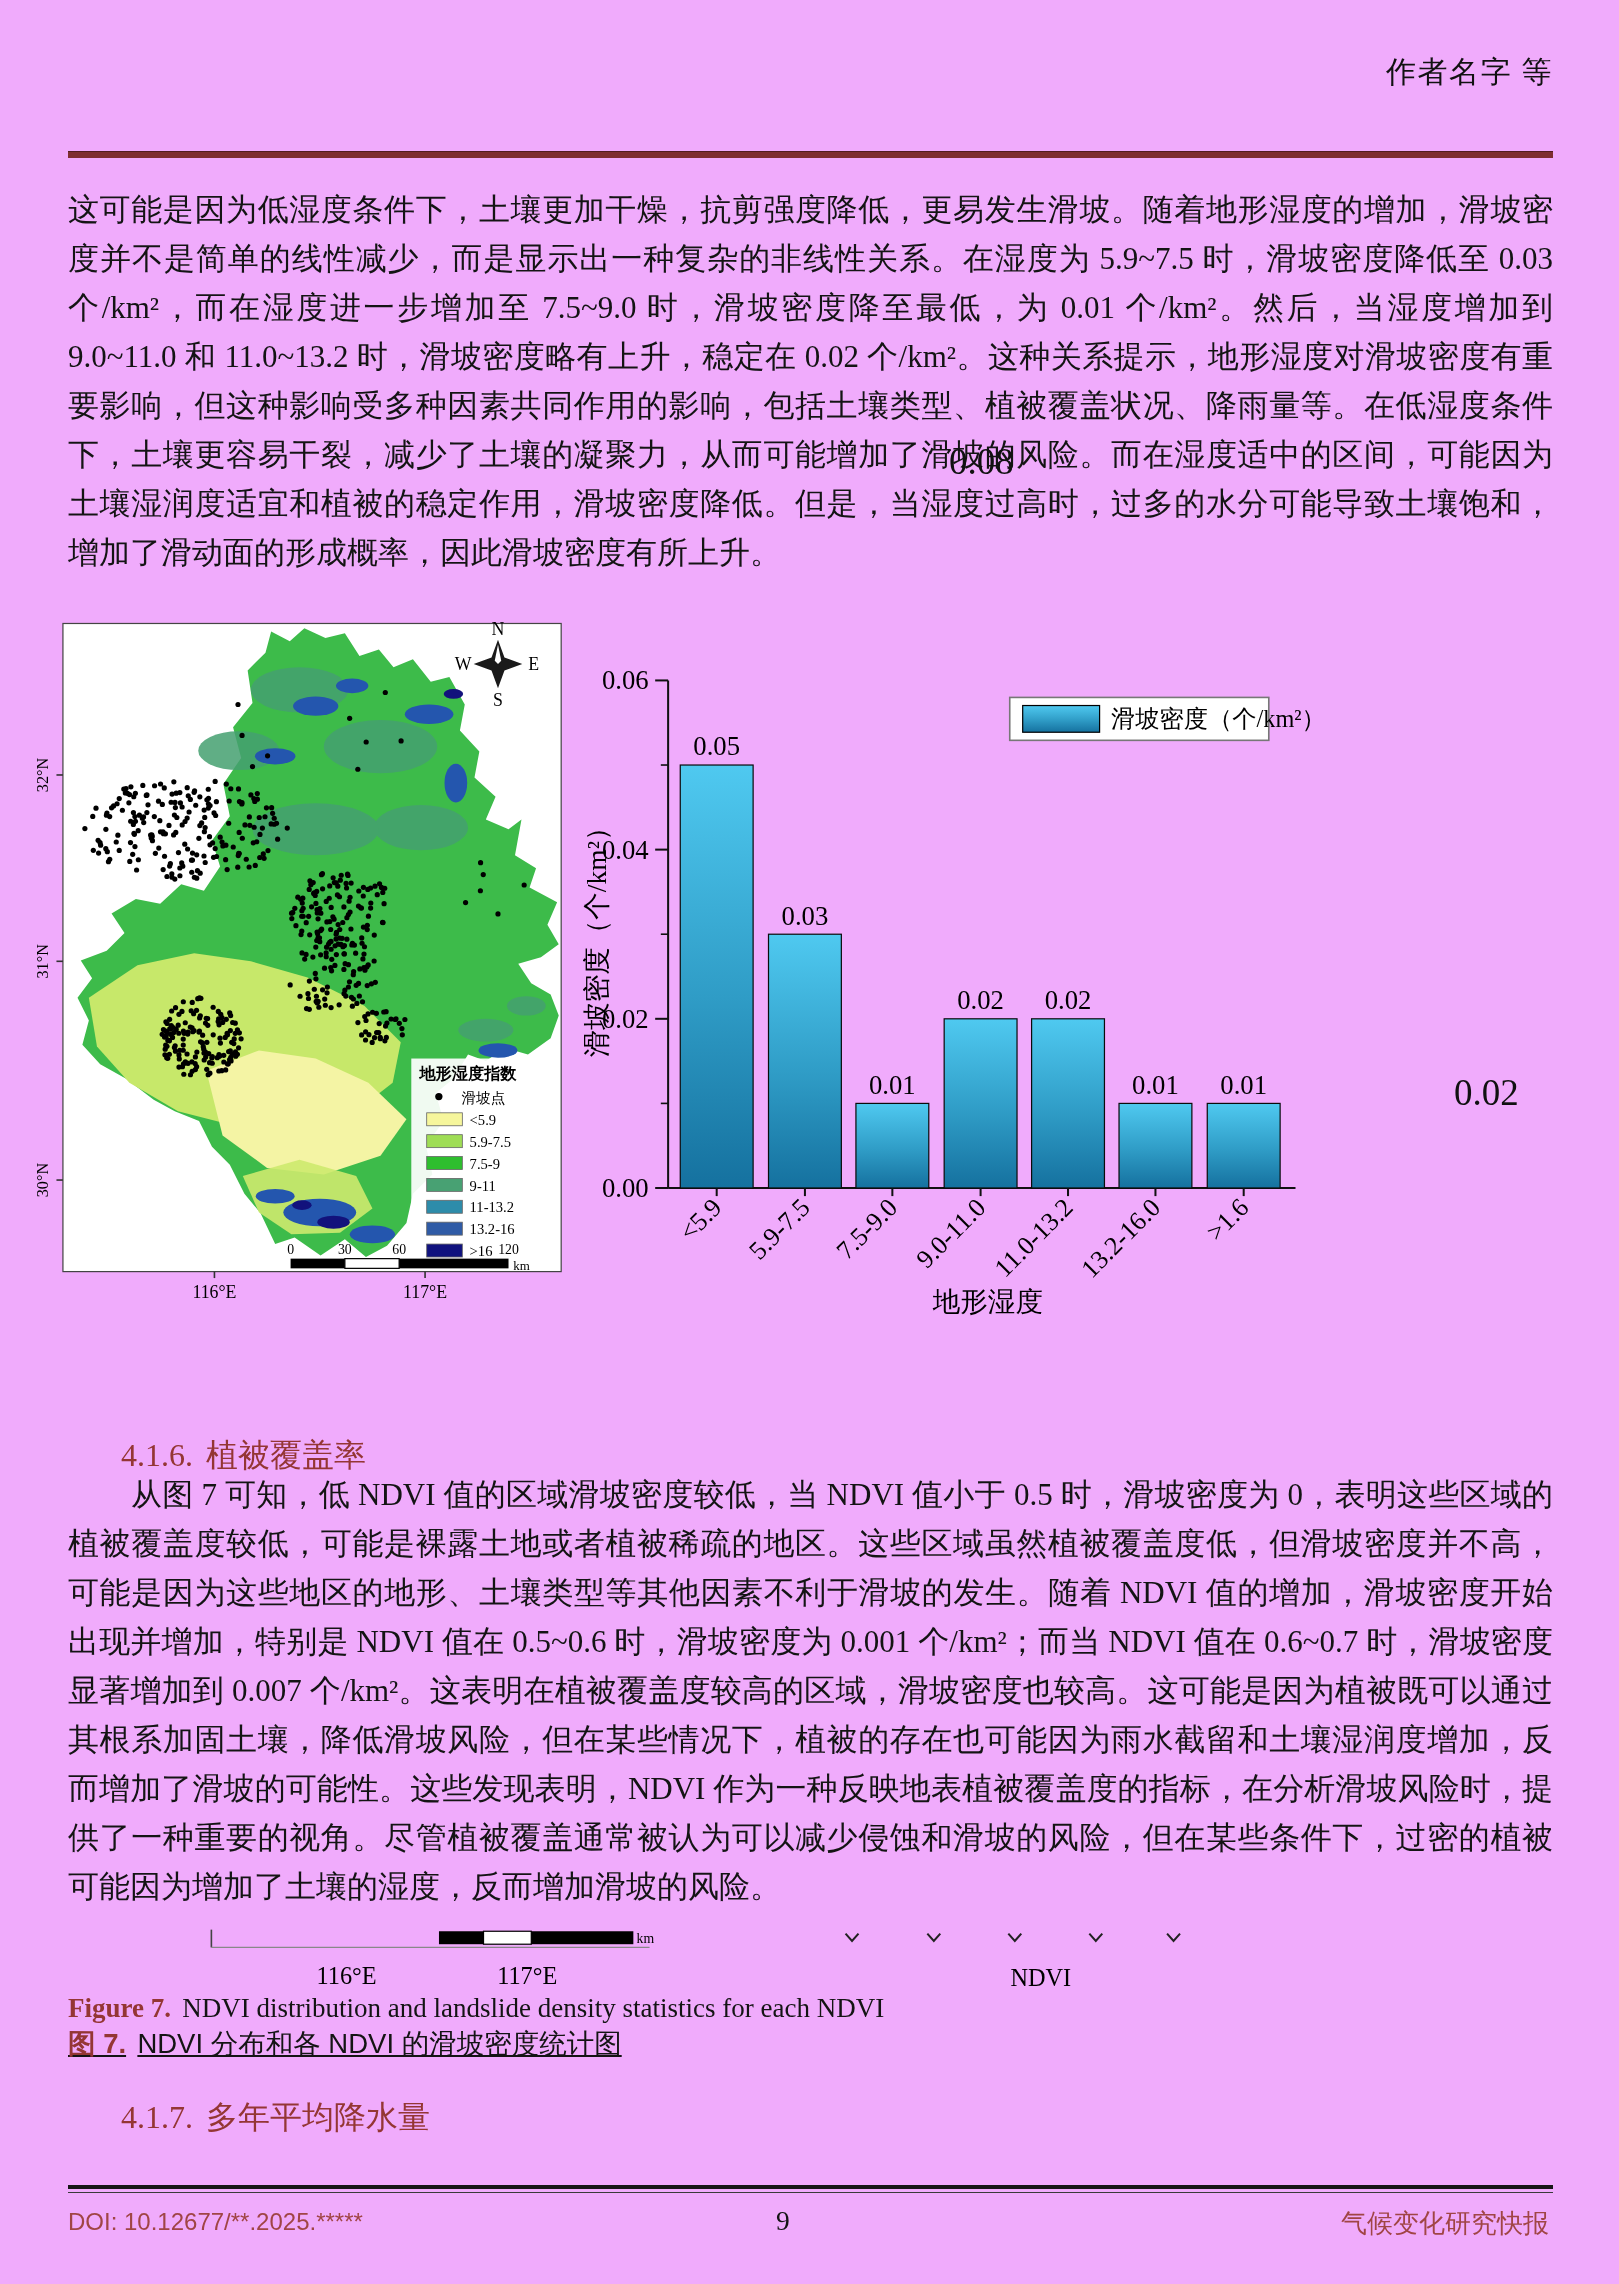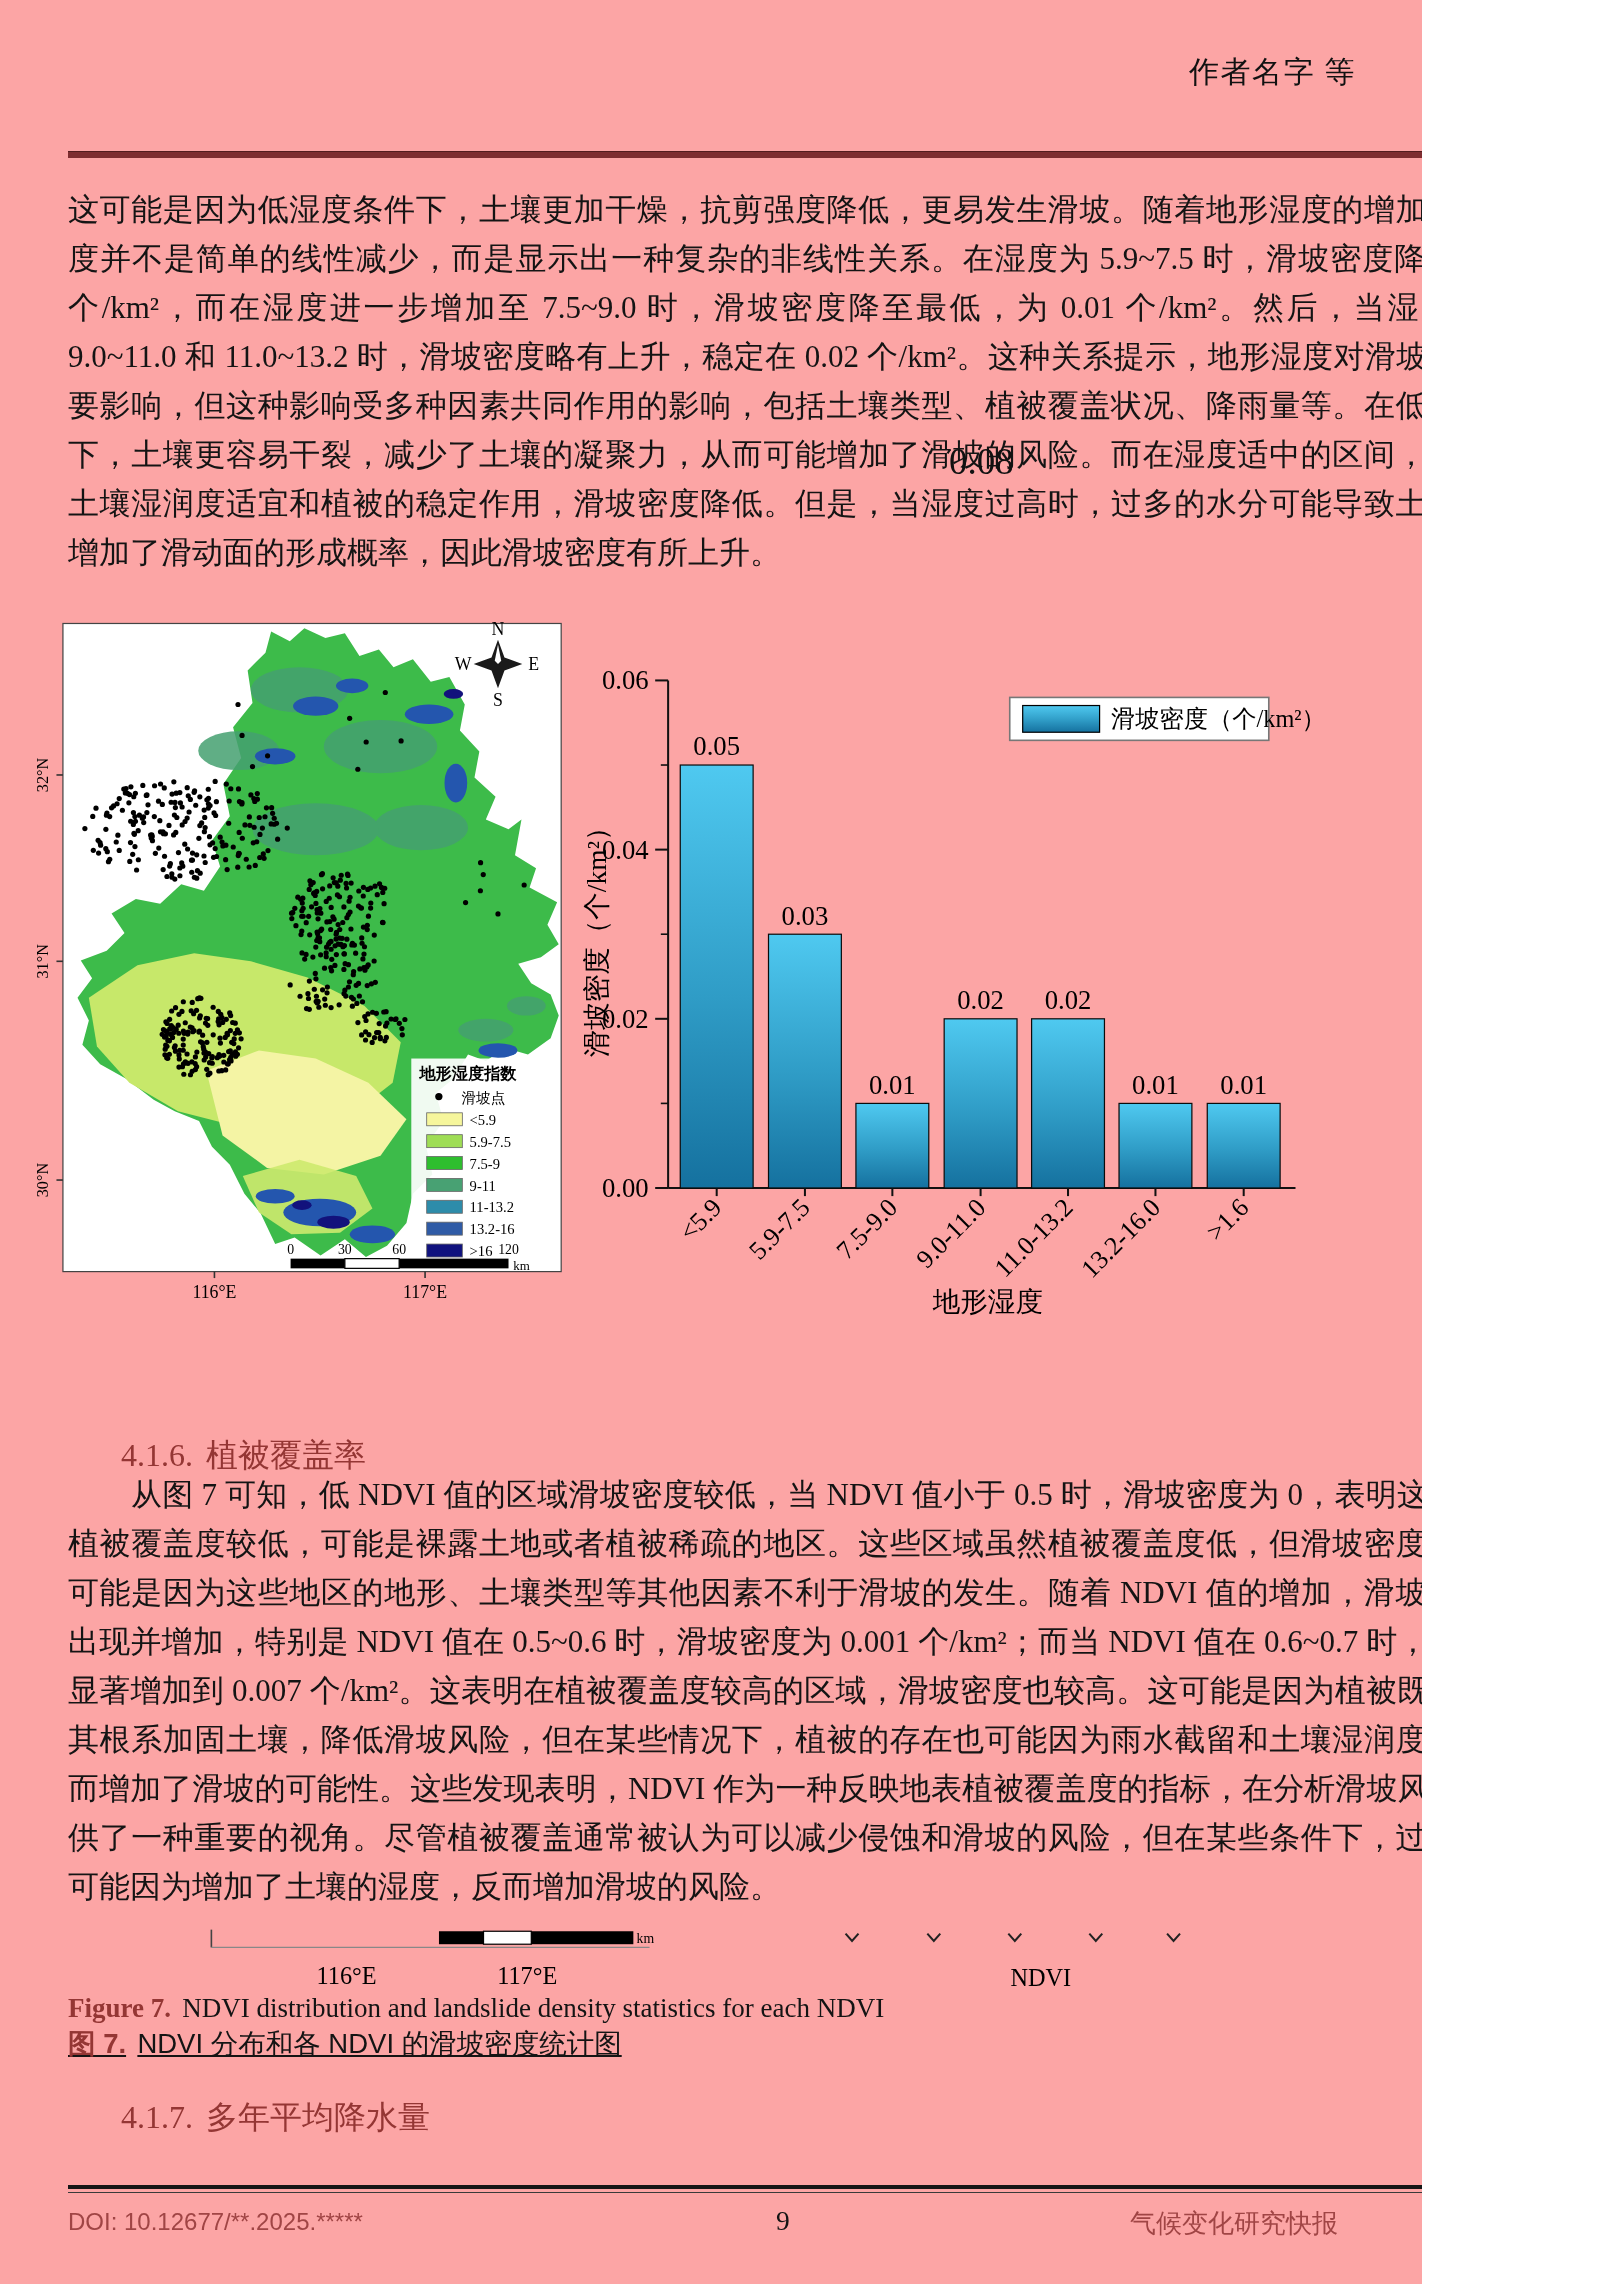--- a/index.html
+++ b/index.html
@@ -1,17 +1,17 @@
 <!DOCTYPE html>
 <html style="font-size:13px"><head>
 <meta charset="utf-8">
 <style>
   html,body{margin:0;padding:0;background:#fff;}
   #page{
-    position:relative; width:1422px; height:2284px; background:#fca5a5;
+    position:relative; width:1619px; height:2284px; background:#f0abfc;
     font-family:"Liberation Serif","DejaVu Serif",serif; color:#111; overflow:hidden;
   }
   .abs{position:absolute;}
   
   #author{top:52px; right:66px; font-size:30px; letter-spacing:1.6px;}
   #header-rule{top:151px; left:68px; width:1485px; height:5.7px; background:#7e2d30; border-top:0.8px solid #531d1f;}
   
   .para{
     left:68px; width:1485px; font-size:31px; line-height:49px;
     text-align:justify; text-justify:inter-character; color:#141414;
@@ -33,21 +33,21 @@
   #sec-416{top:1434px;} #sec-417{top:2096px;}
   
   #map-wrap{left:32px; top:617px; width:535px; height:687px;}
   #chart-wrap{left:583px; top:644px; width:745px; height:680px;}
   #fig7-remnant{left:0px; top:1911px; width:1619px; height:81px;}
   svg text{font-family:"Liberation Serif","DejaVu Serif",serif;}
   
   #footer-rule{top:2185px; left:68px; width:1485px; height:3.2px; border-top:4px solid #161616; border-bottom:1.6px solid #3a3a3a;}
   #footer-doi{left:68px; top:2208px; font-size:24px; color:#a04545; font-family:"Liberation Sans","DejaVu Sans",sans-serif;}
   #footer-page{left:776px; top:2205px; font-size:27.5px; color:#141414;}
-  #footer-journal{right:84px; top:2206px; font-size:26px; color:#a04545;}
+  #footer-journal{right:70px; top:2206px; font-size:26px; color:#a04545;}
 </style>
 </head>
 <body>
 
 <div id="page">
 
   <div class="abs" id="author">作者名字 等</div>
   <div class="abs" id="header-rule"></div>
 
   <div class="abs para" id="para-1">这可能是因为低湿度条件下，土壤更加干燥，抗剪强度降低，更易发生滑坡。随着地形湿度的增加，滑坡密度并不是简单的线性减少，而是显示出一种复杂的非线性关系。在湿度为 5.9~7.5 时，滑坡密度降低至 0.03 个/km²，而在湿度进一步增加至 7.5~9.0 时，滑坡密度降至最低，为 0.01 个/km²。然后，当湿度增加到 9.0~11.0 和 11.0~13.2 时，滑坡密度略有上升，稳定在 0.02 个/km²。这种关系提示，地形湿度对滑坡密度有重要影响，但这种影响受多种因素共同作用的影响，包括土壤类型、植被覆盖状况、降雨量等。在低湿度条件下，土壤更容易干裂，减少了土壤的凝聚力，从而可能增加了滑坡的风险。而在湿度适中的区间，可能因为土壤湿润度适宜和植被的稳定作用，滑坡密度降低。但是，当湿度过高时，过多的水分可能导致土壤饱和，增加了滑动面的形成概率，因此滑坡密度有所上升。</div>

